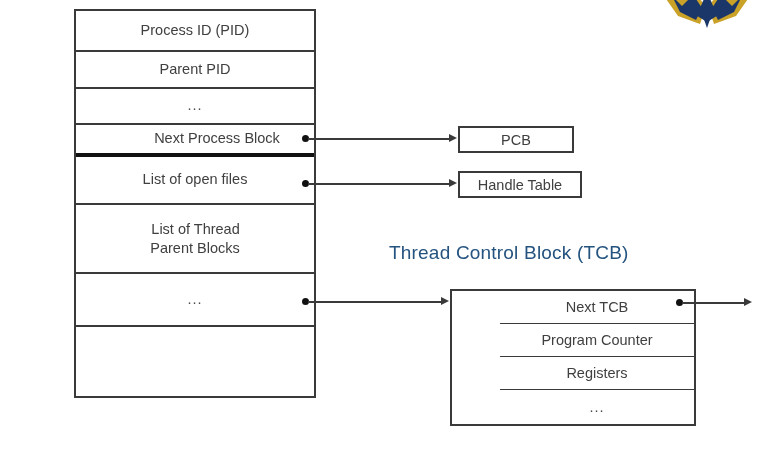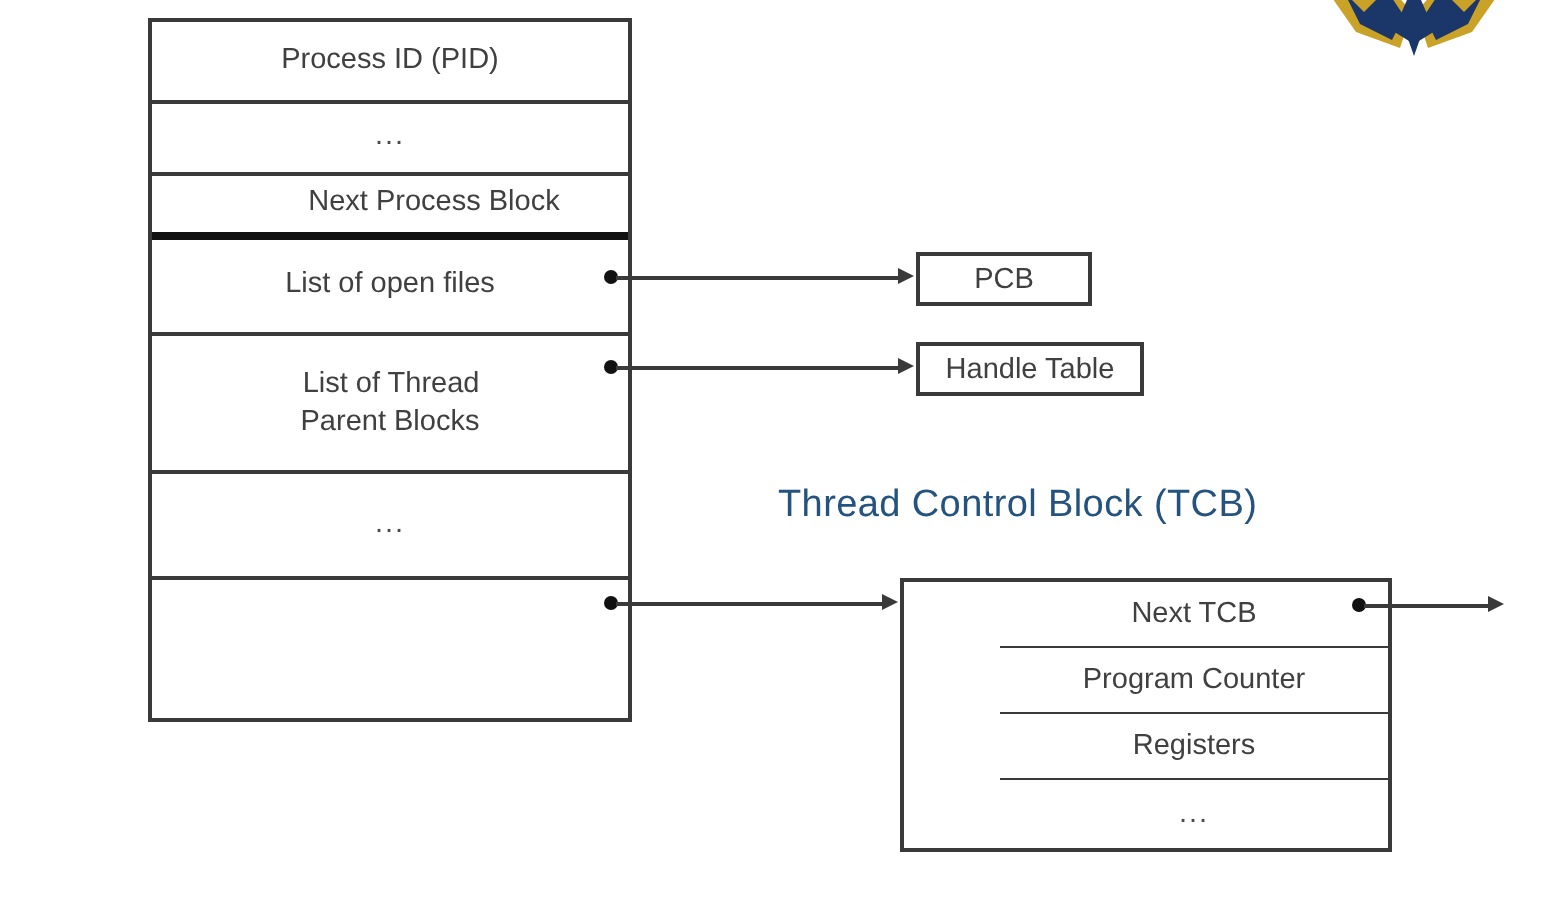--- a/index.html
+++ b/index.html
@@ -66,22 +66,22 @@
     position: absolute;
     box-sizing: border-box;
     border: 2px solid #3a3a3a;
     background: #ffffff;
     display: flex;
     align-items: center;
     justify-content: center;
     color: #404040;
     font-size: 14.5px;
   }
-  #box-pcb  { left: 458px; top: 126px; width: 88px; height: 27px; }
-  #box-handle { left: 458px; top: 171px; width: 114px; height: 27px; }
+  #box-pcb  { left: 458px; top: 126px; width: 116px; height: 27px; }
+  #box-handle { left: 458px; top: 171px; width: 124px; height: 27px; }
 
   
   .tcb-title {
     position: absolute;
     left: 389px;
     top: 242px;
     font-size: 19px;
     font-weight: normal;
     color: #24537f;
     letter-spacing: 0.2px;
@@ -174,20 +174,23 @@
       </g>
     </svg>
   </div>
 
   <div class="pcb-table">
 
     <div class="pcb-row r-h41">
       <span>Process ID (PID)</span>
     </div>
 
+    <div class="pcb-row r-h37">
+      <span>Parent PID</span>
+    </div>
 
     <div class="pcb-row r-h36">
       <span class="ellipsis-cell">...</span>
     </div>
 
     <div class="pcb-row r-h32 thick-bottom">
       <span>Next Process Block</span>
     </div>
 
     <div class="pcb-row r-h48">

